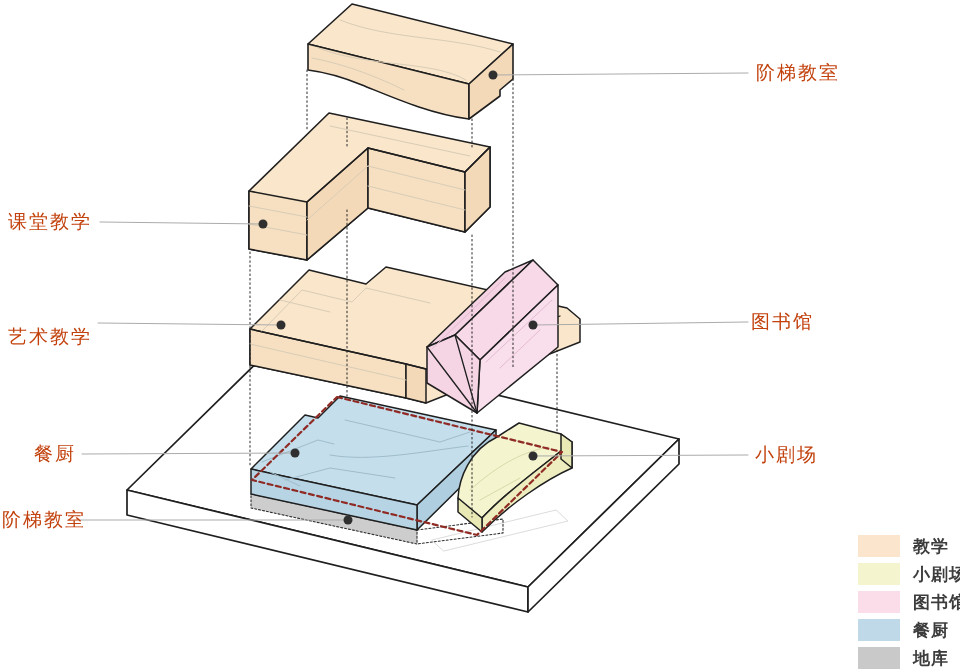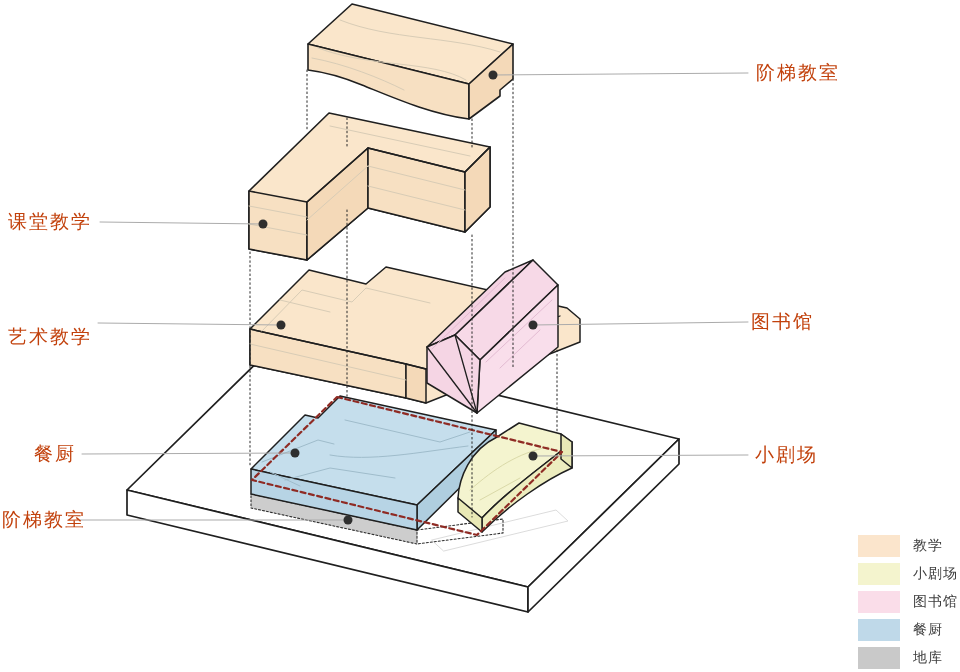--- a/index.html
+++ b/index.html
@@ -3,21 +3,21 @@
 <meta charset="utf-8">
 <style>
   html,body{margin:0;padding:0;background:#ffffff;}
   body{font-family:"Liberation Sans","DejaVu Sans",sans-serif;}
   .stage{position:relative;width:960px;height:672px;background:#fff;overflow:hidden;}
   .stage svg{position:absolute;left:0;top:0;}
   .callout{position:absolute;font-size:19px;line-height:20px;color:#c2410c;letter-spacing:2px;white-space:nowrap;}
   .legend{position:absolute;left:858px;top:535px;}
   .legend-row{display:flex;align-items:center;height:22px;margin-bottom:6px;}
   .legend-swatch{width:42px;height:22px;margin-right:13px;}
-  .legend-label{font-size:14px;color:#3c3c3c;letter-spacing:1px;white-space:nowrap;}
+  .legend-label{font-size:17px;color:#3c3c3c;letter-spacing:1px;white-space:nowrap;font-weight:bold;}
 </style>
 </head>
 <body>
 
 <div class="stage">
 
 <svg width="960" height="672" viewBox="0 0 960 672">
   <g fill="none" stroke-linejoin="round" stroke-linecap="round">
 
     <g stroke="#1f1f1f" stroke-width="1.7" fill="#ffffff">

